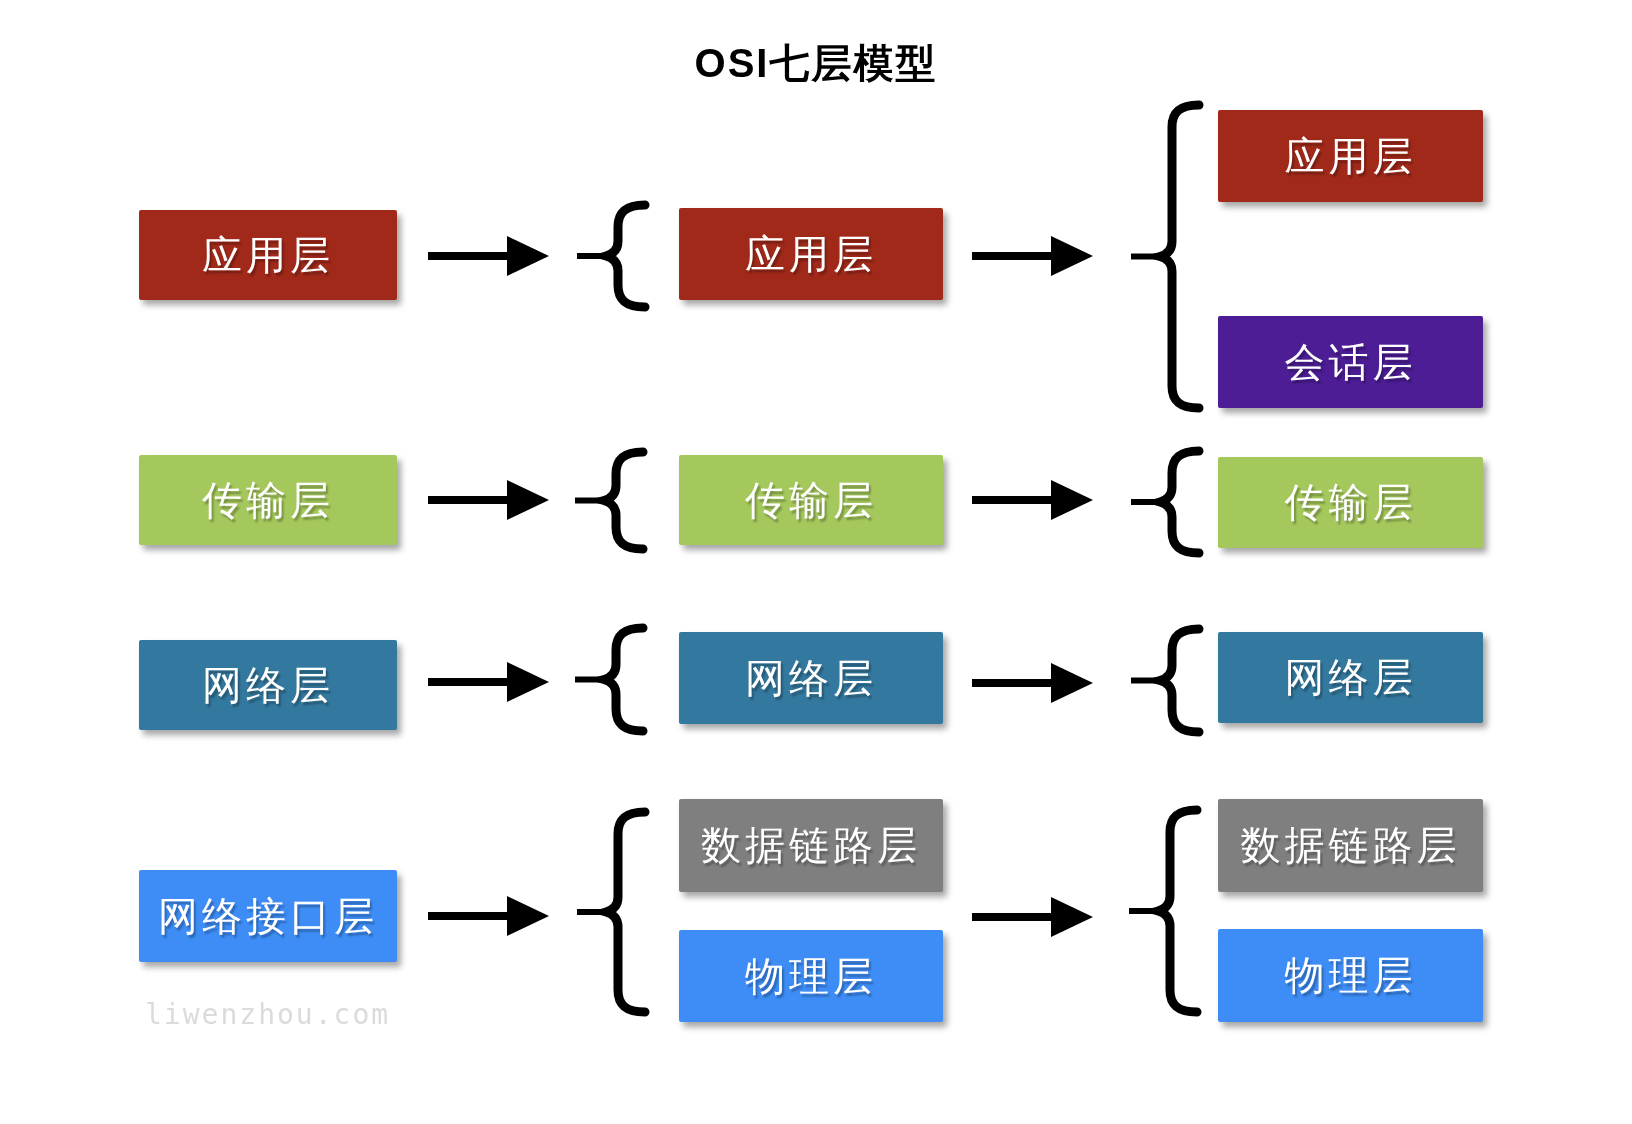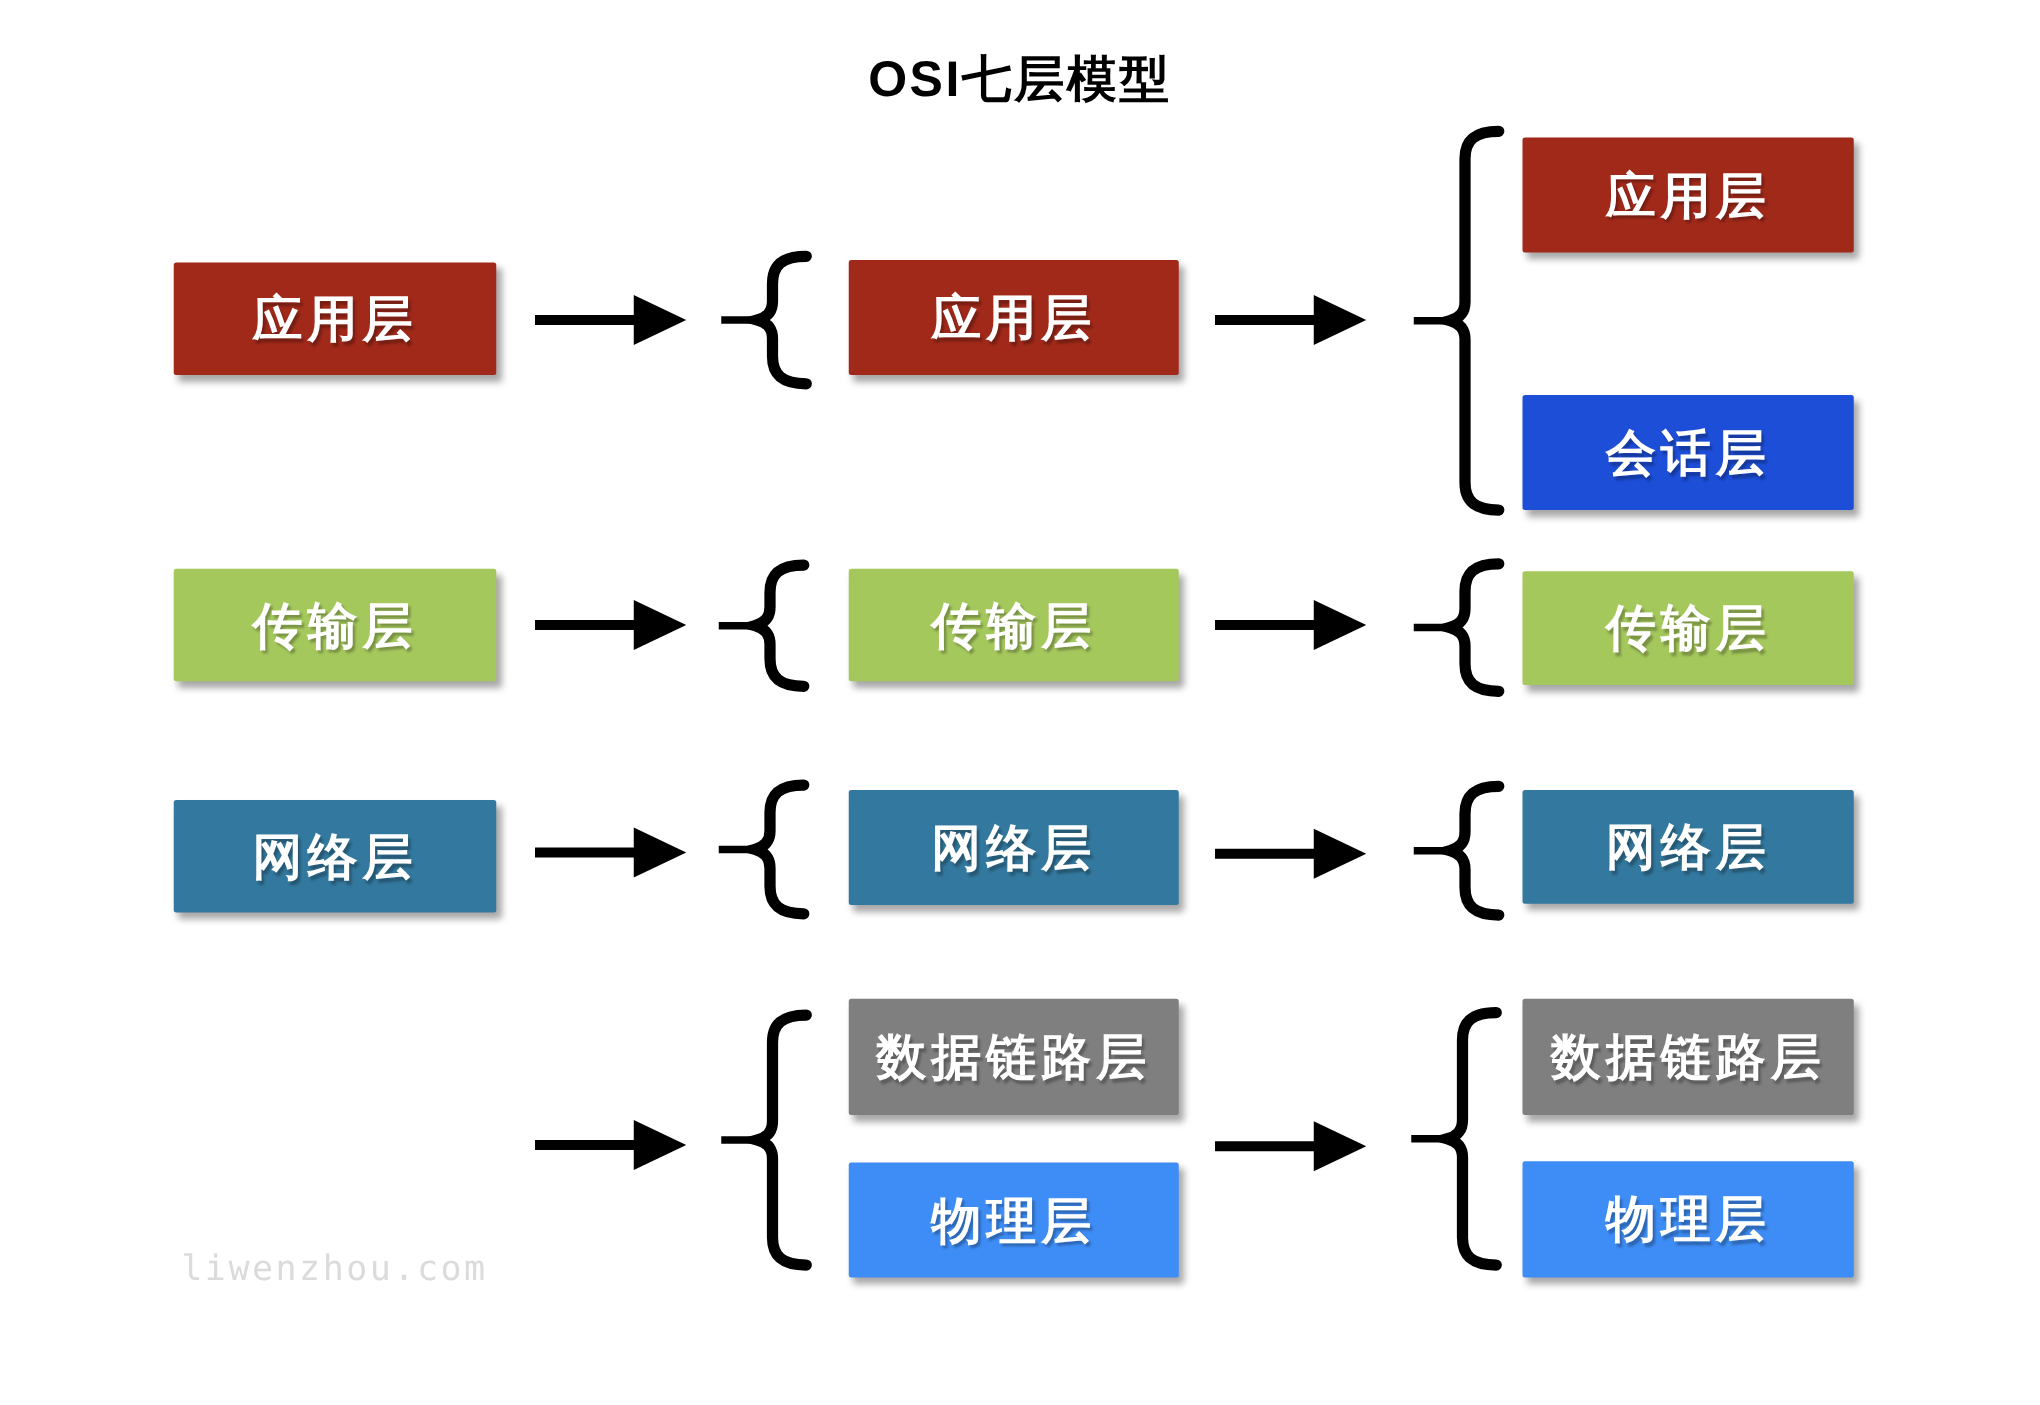--- a/index.html
+++ b/index.html
@@ -26,21 +26,21 @@
     position:absolute;
     display:flex;
     align-items:center;
     justify-content:center;
     border-radius:2px;
     box-shadow:4px 5px 6px rgba(0,0,0,0.35);
   }
   .box-label{
     color:#ffffff;
     font-size:40px;
-    font-weight:bold;
+    font-weight:normal;
     letter-spacing:4px;
     text-shadow:2px 3px 2px rgba(0,0,0,0.28);
     white-space:nowrap;
   }
   .watermark{
     position:absolute;
     left:145px;
     top:998px;
     font-family:"DejaVu Sans Mono","Liberation Mono",monospace;
     font-size:28px;
@@ -131,41 +131,44 @@
 
   <div class="box" style="left: 139px; top: 210px; width: 258px; height: 90px; background-color: rgb(161, 41, 26);">
     <span class="box-label">应用层</span>
   </div>
   <div class="box" style="left: 139px; top: 455px; width: 258px; height: 90px; background-color: rgb(165, 200, 93);">
     <span class="box-label">传输层</span>
   </div>
   <div class="box" style="left: 139px; top: 640px; width: 258px; height: 90px; background-color: rgb(51, 120, 158);">
     <span class="box-label">网络层</span>
   </div>
+  <div class="box" style="left: 139px; top: 870px; width: 258px; height: 92px; background-color: rgb(62, 141, 246);">
+    <span class="box-label">网络接口层</span>
+  </div>
 
   <div class="box" style="left: 679px; top: 208px; width: 264px; height: 92px; background-color: rgb(161, 41, 26);">
     <span class="box-label">应用层</span>
   </div>
   <div class="box" style="left: 679px; top: 455px; width: 264px; height: 90px; background-color: rgb(165, 200, 93);">
     <span class="box-label">传输层</span>
   </div>
   <div class="box" style="left: 679px; top: 632px; width: 264px; height: 92px; background-color: rgb(51, 120, 158);">
     <span class="box-label">网络层</span>
   </div>
   <div class="box" style="left: 679px; top: 799px; width: 264px; height: 93px; background-color: rgb(127, 127, 127);">
     <span class="box-label">数据链路层</span>
   </div>
   <div class="box" style="left: 679px; top: 930px; width: 264px; height: 92px; background-color: rgb(62, 141, 246);">
     <span class="box-label">物理层</span>
   </div>
 
   <div class="box" style="left: 1218px; top: 110px; width: 265px; height: 92px; background-color: rgb(161, 41, 26);">
     <span class="box-label">应用层</span>
   </div>
-  <div class="box" style="left: 1218px; top: 316px; width: 265px; height: 92px; background-color: #1d4ed8;">
+  <div class="box" style="left: 1218px; top: 316px; width: 265px; height: 92px; background-color: #4c1d95;">
     <span class="box-label">会话层</span>
   </div>
   <div class="box" style="left: 1218px; top: 457px; width: 265px; height: 91px; background-color: rgb(165, 200, 93);">
     <span class="box-label">传输层</span>
   </div>
   <div class="box" style="left: 1218px; top: 632px; width: 265px; height: 91px; background-color: rgb(51, 120, 158);">
     <span class="box-label">网络层</span>
   </div>
   <div class="box" style="left: 1218px; top: 799px; width: 265px; height: 93px; background-color: rgb(127, 127, 127);">
     <span class="box-label">数据链路层</span>

